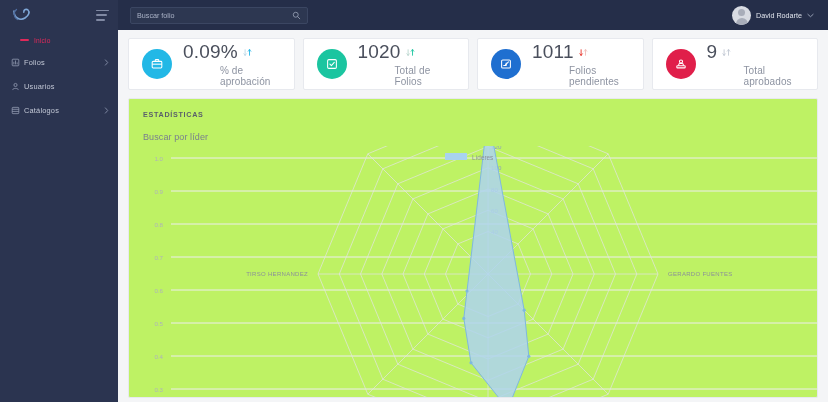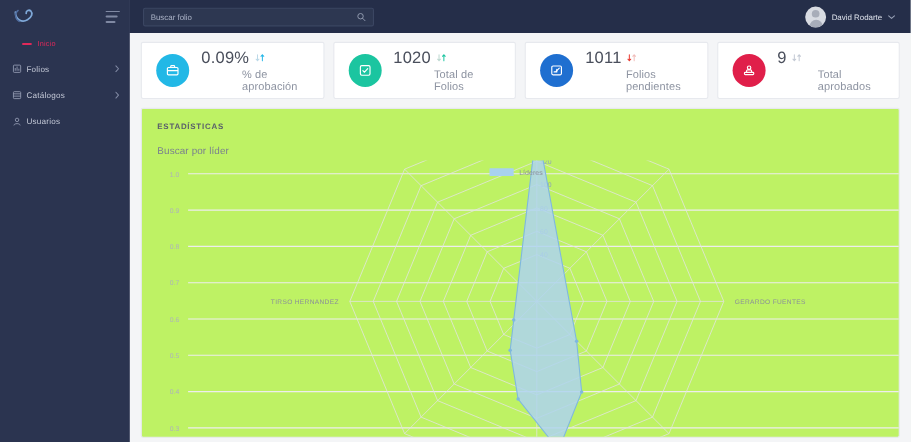--- a/index.html
+++ b/index.html
@@ -61,21 +61,21 @@
   
   .main { flex: 1 1 auto; height: 402px; display:flex; flex-direction:column; background:#f4f5f7; }
 
   .topbar {
     height: 30px; flex: 0 0 30px;
     background: #252e49;
     display: flex; align-items: center; justify-content: space-between;
     padding: 0 14px 0 12px;
   }
   .search {
-    width: 210px; height: 17px;
+    width: 178px; height: 17px;
     background: #2d3751;
     border: 1px solid #3b4662;
     border-radius: 2px;
     display: flex; align-items: center;
     padding: 0 6px;
   }
   .search input {
     flex: 1 1 auto; background: transparent; border: none; outline: none;
     color: #aab2c6; font-size: 7.2px; font-family: "Liberation Sans", sans-serif;
   }
@@ -106,21 +106,21 @@
     border: 1px solid #e7e9ee;
     border-radius: 2px;
     display: flex; align-items: center;
     padding: 0 13px;
     gap: 11px;
   }
   .cicon { width: 30px; height: 30px; border-radius: 50%; flex:0 0 30px;
            display:flex; align-items:center; justify-content:center; color:#fff; }
   .ctext { display:flex; flex-direction:column; gap:2px; }
   .crow { display:flex; align-items:center; gap:4px; }
-  .cval { font-size: 15px; color:#4a4f5c; font-weight:400; letter-spacing:.2px; }
+  .cval { font-size: 19px; color:#4a4f5c; font-weight:400; letter-spacing:.2px; }
   .carrows { display:flex; align-items:center; gap:0px; }
   .clabel { font-size: 10px; color:#8d93a1; letter-spacing:.1px;margin-left:37px; }
 
   
   .panel {
     margin-top: 8px;
     background: #bef264;
     border: 1px solid #e7e9ee;
     border-radius: 2px;
     height: 300px;
@@ -172,41 +172,41 @@
       <span class="chev">
         <svg width="5" height="7" viewBox="0 0 5 8" fill="none" stroke="#8089a3" stroke-width="1.1">
           <path d="M1.2 1 L3.9 4 L1.2 7" stroke-linecap="round" stroke-linejoin="round"></path>
         </svg>
       </span>
     </div>
 
     <div class="sb-item">
       <span class="sb-ic">
         <svg width="9" height="9" viewBox="0 0 12 12" fill="none" stroke="#9aa2b8" stroke-width="1">
+          <circle cx="6" cy="4" r="2.1"></circle>
+          <path d="M2.2 10.2 C2.2 7.8 9.8 7.8 9.8 10.2" stroke-linecap="round"></path>
+        </svg>
+      </span>
+      <span class="sb-label">Usuarios</span>
+      <span class="chev"></span>
+    </div>
+
+    <div class="sb-item">
+      <span class="sb-ic">
+        <svg width="9" height="9" viewBox="0 0 12 12" fill="none" stroke="#9aa2b8" stroke-width="1">
           <rect x="1.6" y="1.8" width="8.8" height="8.4" rx="1"></rect>
           <path d="M1.6 4.4 H10.4 M1.6 7.2 H10.4"></path>
         </svg>
       </span>
       <span class="sb-label">Catálogos</span>
       <span class="chev">
         <svg width="5" height="7" viewBox="0 0 5 8" fill="none" stroke="#8089a3" stroke-width="1.1">
           <path d="M1.2 1 L3.9 4 L1.2 7" stroke-linecap="round" stroke-linejoin="round"></path>
         </svg>
       </span>
-    </div>
-
-    <div class="sb-item">
-      <span class="sb-ic">
-        <svg width="9" height="9" viewBox="0 0 12 12" fill="none" stroke="#9aa2b8" stroke-width="1">
-          <circle cx="6" cy="4" r="2.1"></circle>
-          <path d="M2.2 10.2 C2.2 7.8 9.8 7.8 9.8 10.2" stroke-linecap="round"></path>
-        </svg>
-      </span>
-      <span class="sb-label">Usuarios</span>
-      <span class="chev"></span>
     </div>
 
 
   </aside>
 
   <div class="main">
 
     <header class="topbar">
       <div class="search">
         <input type="text" placeholder="Buscar folio" style="">

